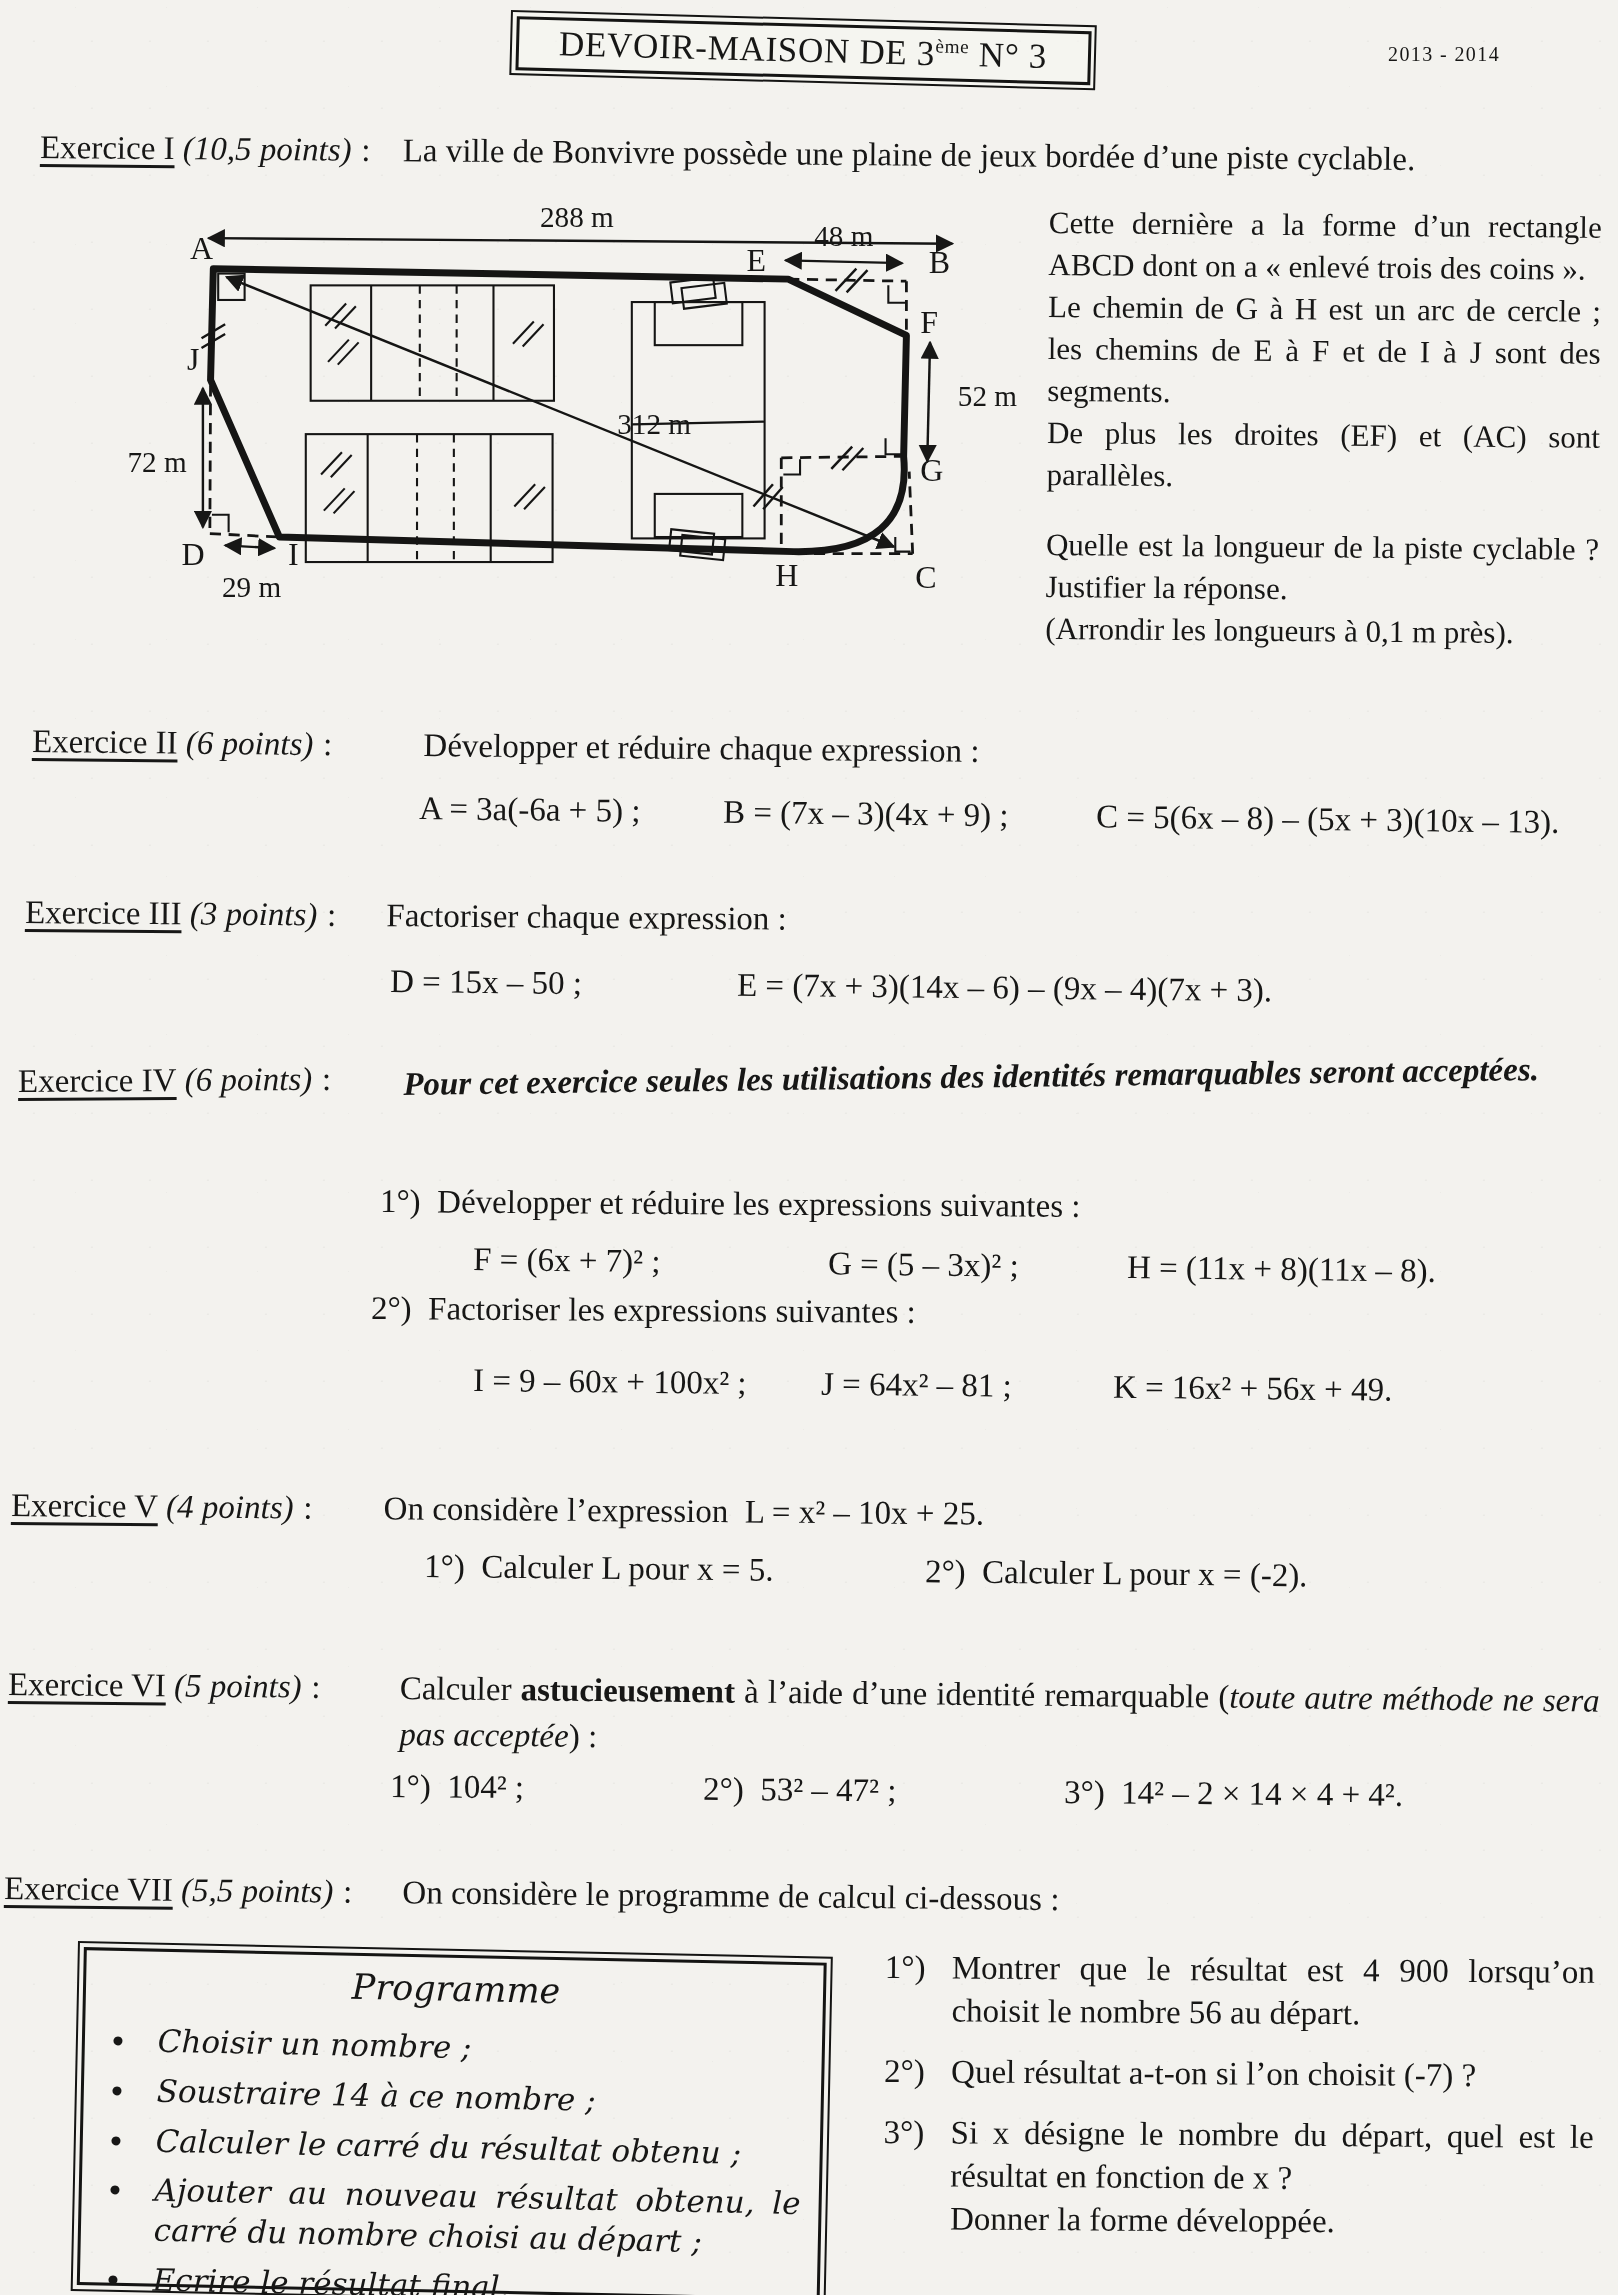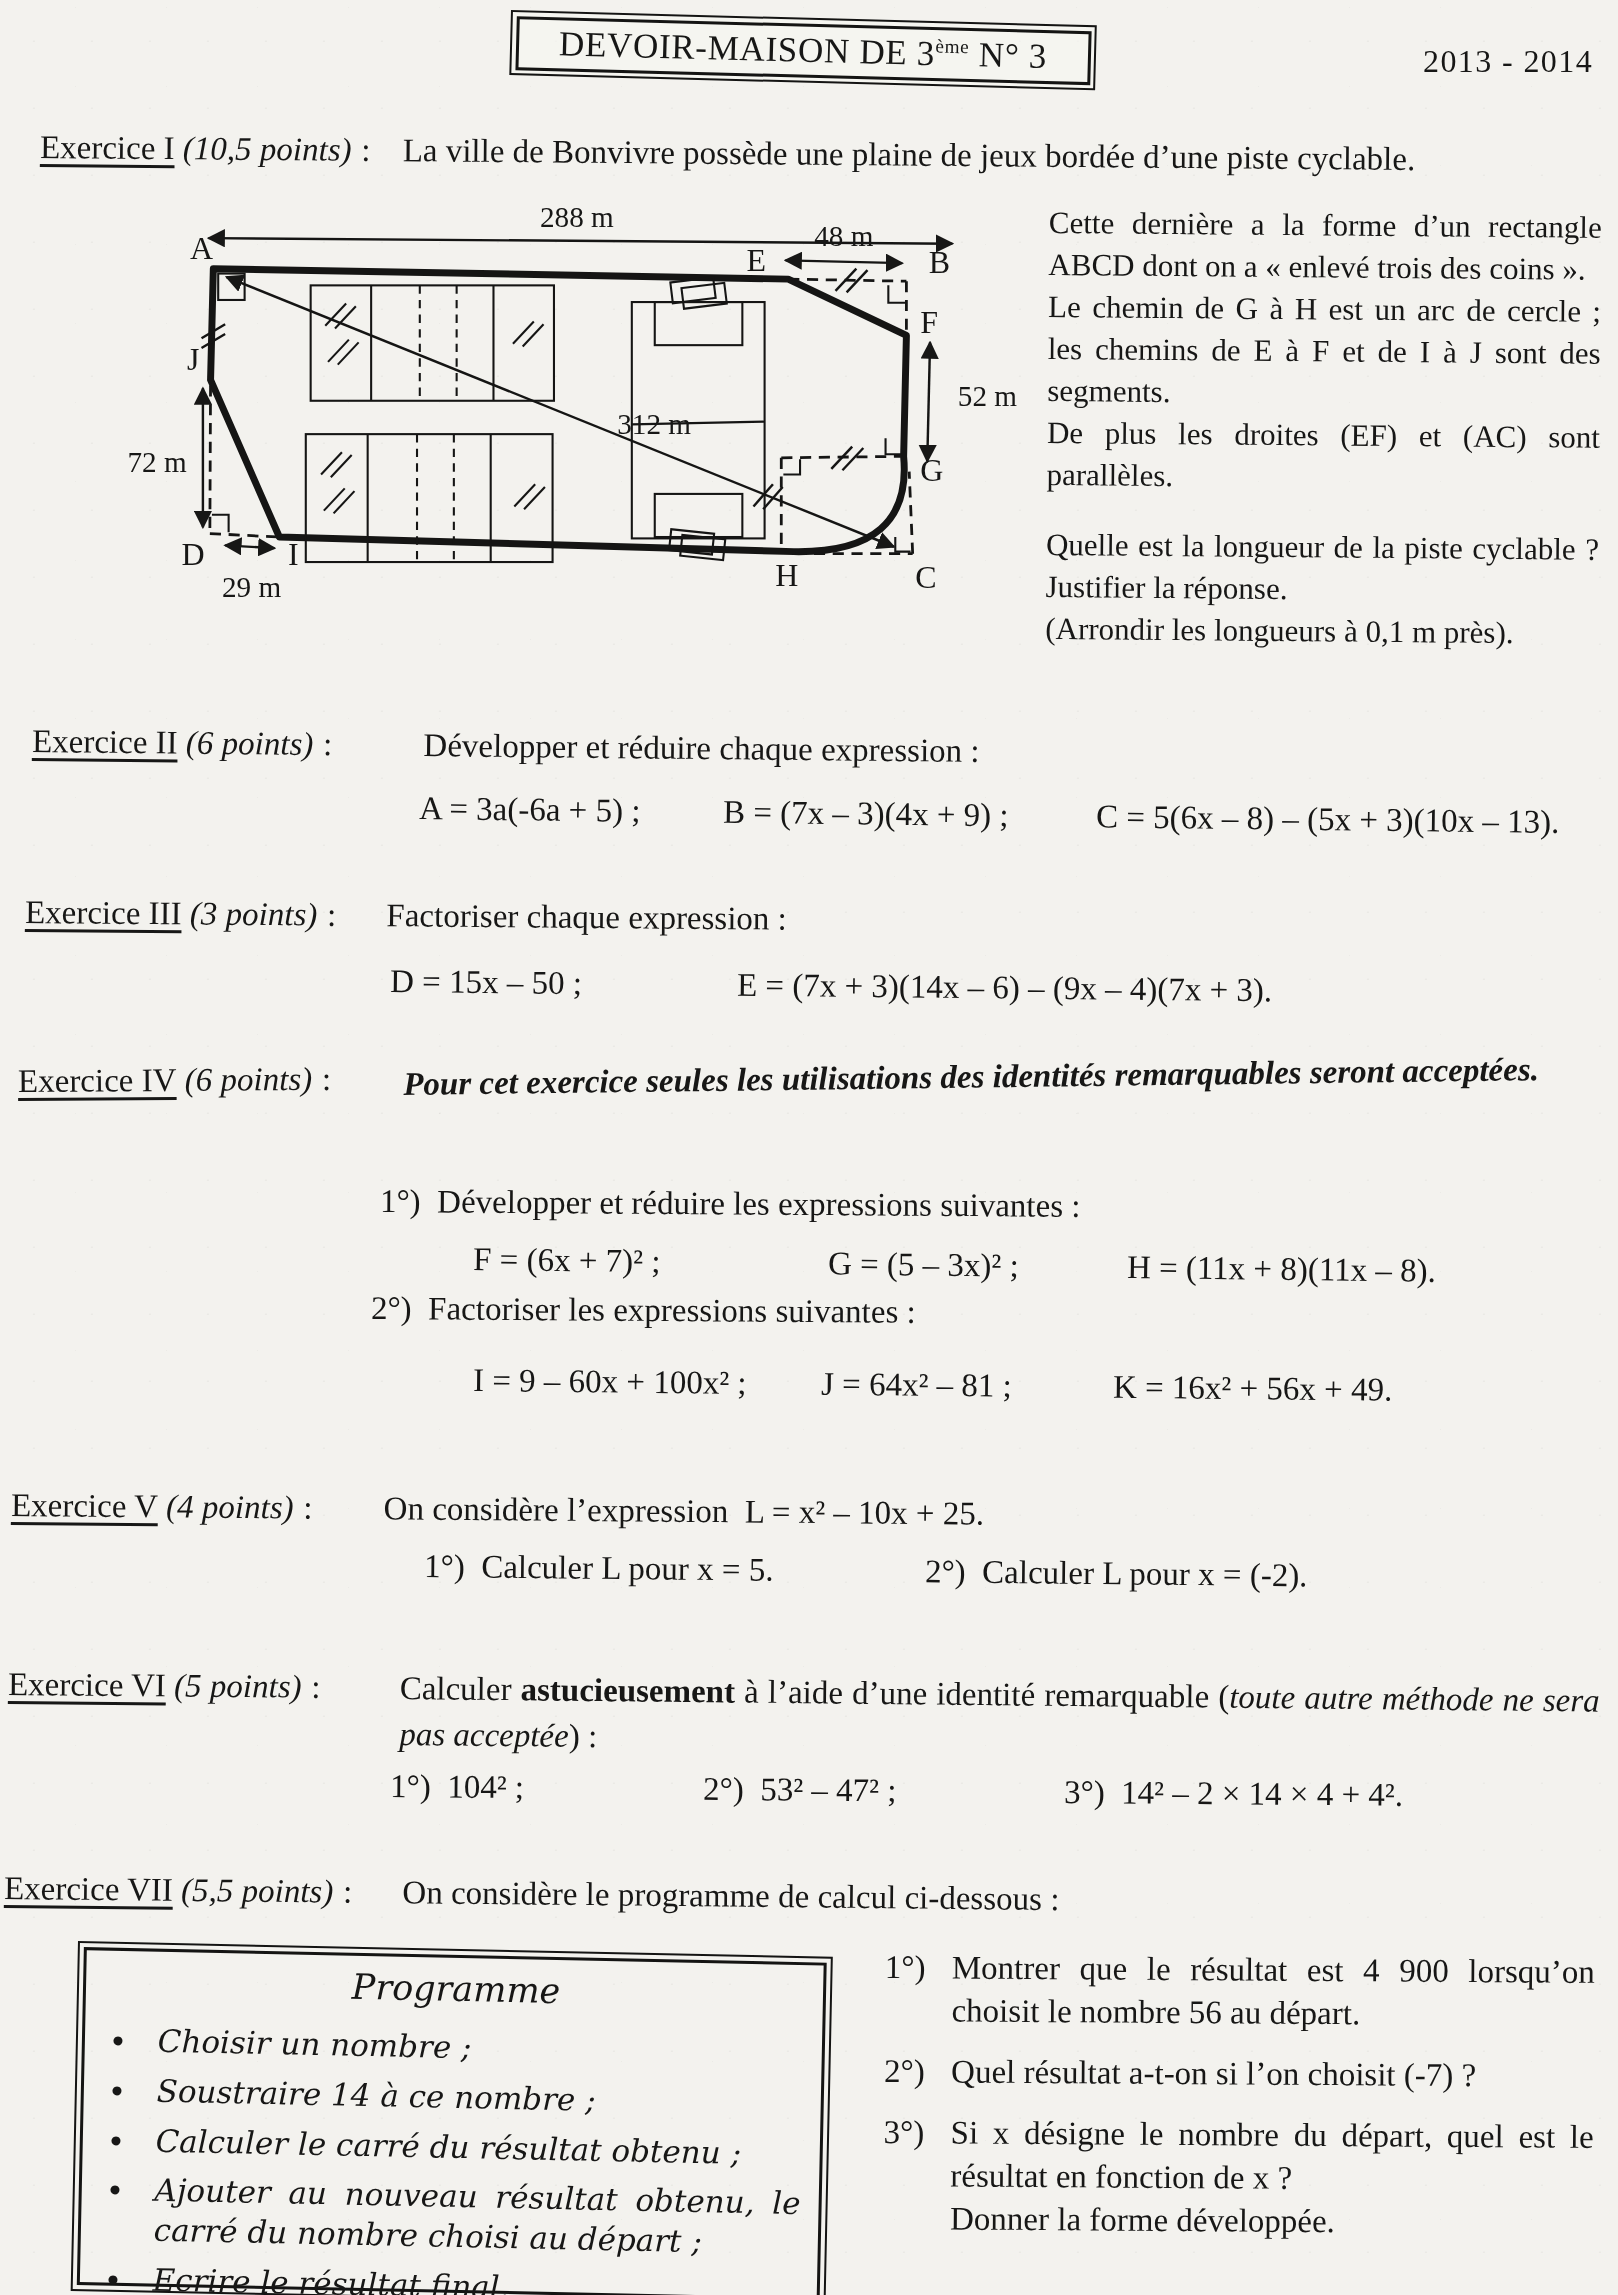--- a/index.html
+++ b/index.html
@@ -26,21 +26,21 @@
     position:absolute;left:511px;top:9.7px;width:582px;height:61px;
     border:2.1px solid #141413;transform:rotate(1.5deg);transform-origin:left top;
     background:rgba(247,246,242,0.6);
   }
   .titlebox-inner{
     position:absolute;left:3.5px;top:3.5px;right:3.5px;bottom:3.5px;
     border:3.5px solid #141413;display:flex;align-items:center;justify-content:center;
   }
   .title-text{font-size:35px;letter-spacing:0.7px;white-space:nowrap;}
   .title-text sup{font-size:0.55em;vertical-align:super;}
-  .year{position:absolute;left:1423px;top:43px;font-size:32px;letter-spacing:1.4px;}
+  .year{position:absolute;left:1388px;top:43px;font-size:20px;letter-spacing:1.4px;}
   .rightcol{position:absolute;left:1049px;top:202px;width:553px;font-size:31px;line-height:42px;text-align:justify;transform:rotate(0.5deg);transform-origin:left top;}
   .rightcol p{margin:0;}
   .rightcol p.gap{margin-top:28px;}
   .warn{position:absolute;left:403px;top:1061px;width:1179px;font-size:33px;line-height:46px;
         font-weight:bold;font-style:italic;text-align:justify;transform:rotate(-0.75deg);transform-origin:left top;}
   .vi-intro{position:absolute;left:400px;top:1665px;width:1200px;font-size:33px;line-height:46px;
         text-align:justify;transform:rotate(0.6deg);transform-origin:left top;}
   .vi-intro .b{font-weight:bold;}
   .vi-intro .i{font-style:italic;}
   .program-outer{

